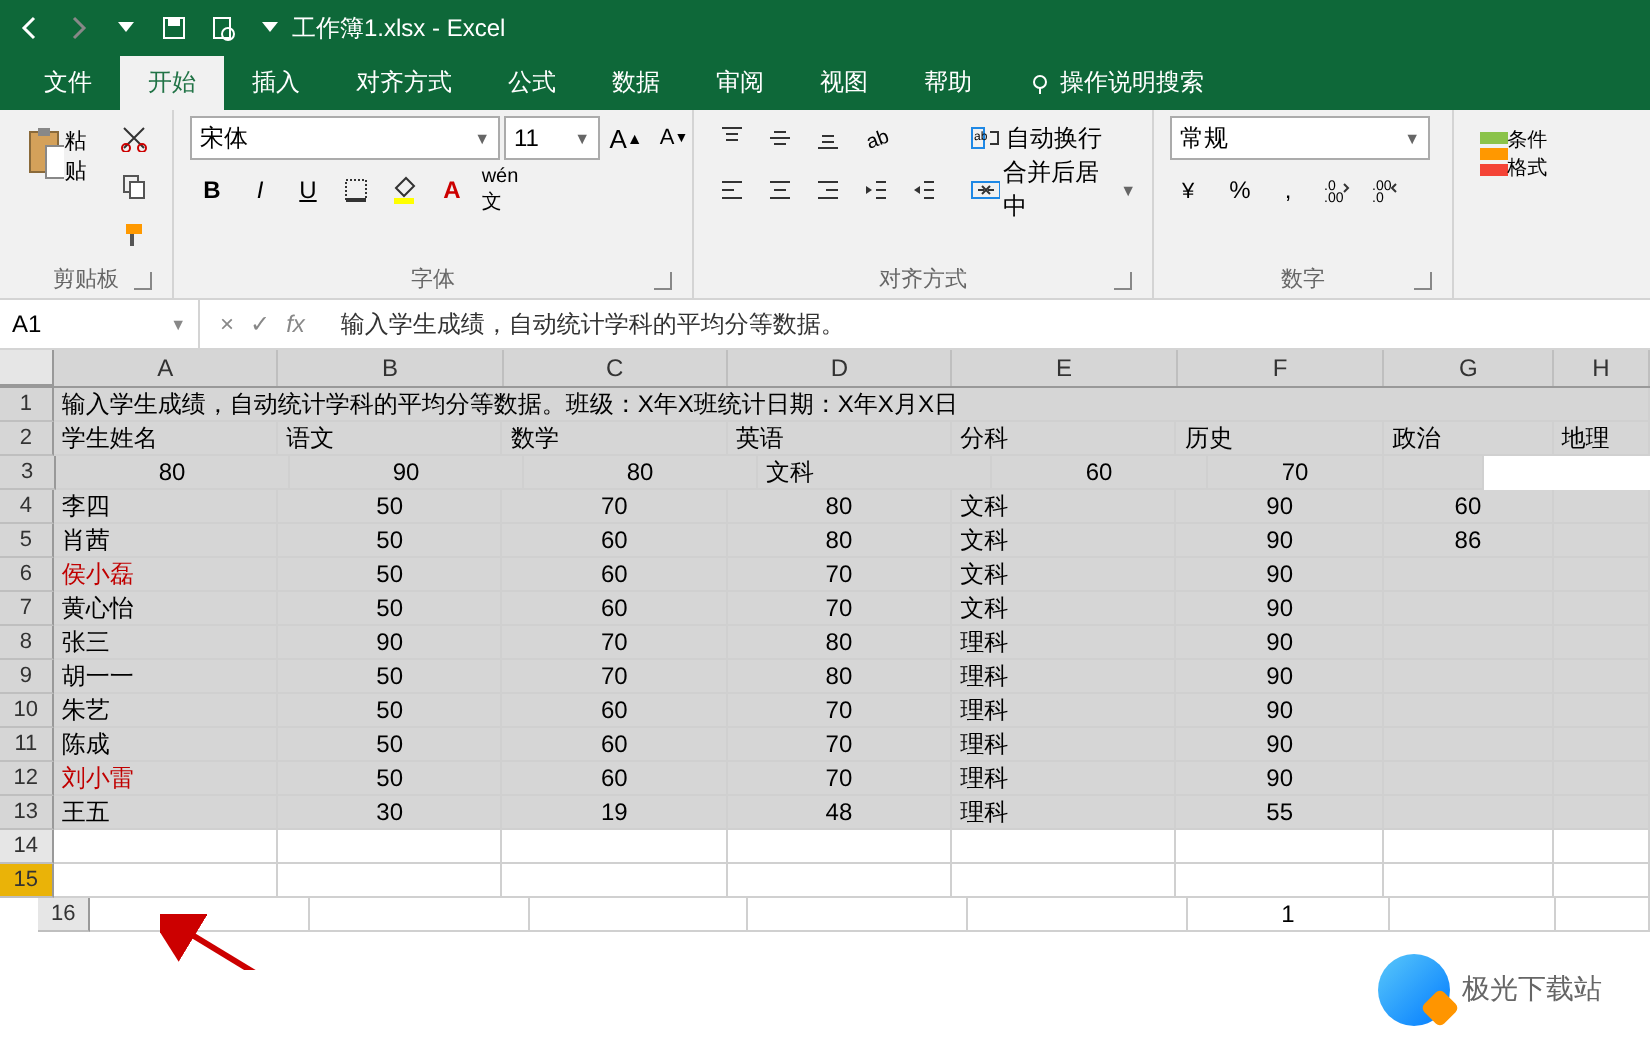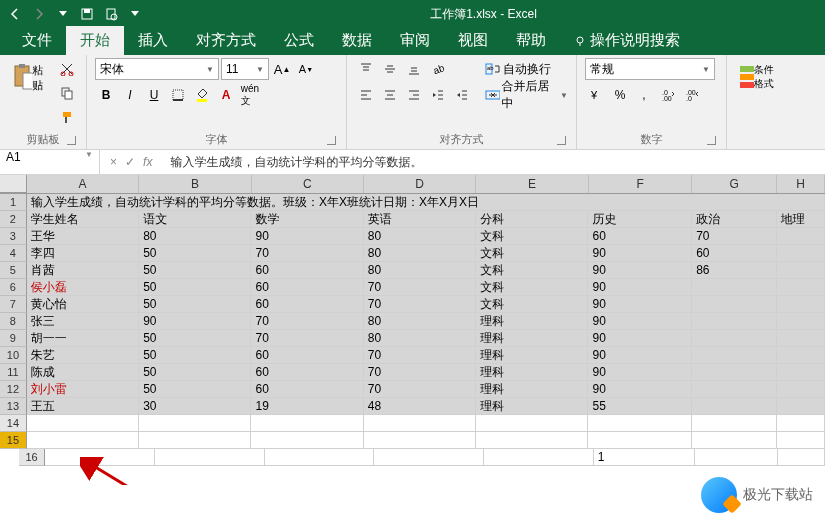--- a/index.html
+++ b/index.html
@@ -1,56 +1,56 @@
 <!DOCTYPE html>
 <html><head>
 <meta charset="utf-8">
 <style>
 *{margin:0;padding:0;box-sizing:border-box;font-family:"Microsoft YaHei",Arial,sans-serif}
 body{width:825px;height:519px;background:#fff;overflow:hidden;position:relative;font-size:12px}
 .titlebar{height:28px;background:#0e6839;display:flex;align-items:center;padding:0 4px;color:#fff}
 .titlebar .qat{display:flex;gap:2px;align-items:center}
 .qat-btn{width:22px;height:22px;display:flex;align-items:center;justify-content:center;cursor:pointer}
-.titlebar .doc-title{flex:1;text-align:center;font-size:12px;color:#fff}
+.titlebar .doc-title{flex:1;font-size:12px;color:#fff}
 .tabs{height:27px;background:#0e6839;display:flex;align-items:flex-end;padding-left:8px}
-.tab{padding:5px 14px;color:#fff;font-size:15px;cursor:pointer}
+.tab{padding:5px 14px;color:#fff;font-size:12px;cursor:pointer}
 .tab.active{background:#f1f1f1;color:#217346}
 .tab.file{background:#0e6839;color:#fff}
 .ribbon{height:95px;background:#f1f1f1;border-bottom:1px solid #d4d4d4;display:flex}
 .rgroup{border-right:1px solid #d4d4d4;padding:3px 8px 0;display:flex;flex-direction:column}
 .rgroup-body{flex:1;display:flex;align-items:flex-start;gap:4px}
 .rgroup-label{text-align:center;font-size:11px;color:#666;padding:2px 0;position:relative}
 .rgroup-label::after{content:"";position:absolute;right:2px;bottom:4px;width:8px;height:8px;border-right:1px solid #888;border-bottom:1px solid #888}
 .vstack{display:flex;flex-direction:column;gap:2px}
 .hstack{display:flex;gap:2px;align-items:center}
 .bigbtn{display:flex;flex-direction:row;align-items:center;width:44px;padding:3px;cursor:pointer}
 .bigbtn .ico{width:28px;height:28px}
 .bigbtn span{font-size:11px;margin-top:2px}
 .smbtn{width:22px;height:22px;border:1px solid transparent;display:flex;align-items:center;justify-content:center;cursor:pointer;font-size:12px}
 .combo{height:22px;border:1px solid #ababab;background:#fff;display:flex;align-items:center;padding:0 4px;font-size:12px}
 .combo .dd{margin-left:auto;font-size:8px;color:#666}
 .namebox-row{height:25px;border-bottom:1px solid #d4d4d4;display:flex;align-items:center;background:#fff}
-.namebox{width:100px;border-right:1px solid #d4d4d4;padding:0 6px;height:100%;display:flex;font-size:12px}
+.namebox{width:100px;border-right:1px solid #d4d4d4;padding:0 6px;height:100%;display:flex;align-items:center;font-size:12px}
 .fx-btns{display:flex;gap:8px;padding:0 10px;color:#888}
 .fbar{flex:1;padding:0 8px;color:#333}
 .grid-area{position:relative;height:310px;overflow:hidden;background:#fff}
 .colhdr{display:flex;height:19px;background:#e6e6e6;border-bottom:1px solid #999}
 .corner{width:28px;background:#e6e6e6;border-right:1px solid #999;border-bottom:1px solid #999}
 .ch{border-right:1px solid #bfbfbf;text-align:center;font-size:12px;color:#333;line-height:18px;background:#d6d6d6}
 .rows{display:flex;flex-direction:column}
 .row{display:flex;height:17px}
 .rh{width:28px;background:#d6d6d6;border-right:1px solid #999;border-bottom:1px solid #bfbfbf;text-align:center;font-size:11px;color:#333;line-height:16px}
 .cell{border-right:1px solid #d0d0d0;border-bottom:1px solid #d0d0d0;padding:0 4px;font-size:12px;line-height:16px;overflow:hidden;white-space:nowrap;background:#d6d6d6}
-.cell.r{text-align:left}
+.cell.r{text-align:center}
 .cell.red{color:#c00000}
 .cA{width:117px}.cB{width:117px}.cC{width:117px}.cD{width:117px}.cE{width:117px}.cF{width:108px}.cG{width:88px}.cH{width:50px}
 .ch.cA,.ch.cB,.ch.cC,.ch.cD,.ch.cE,.ch.cF,.ch.cG,.ch.cH{background:#d6d6d6}
 .merged{width:831px;border-right:1px solid #d0d0d0}
 .arrow{position:absolute;left:80px;top:282px;pointer-events:none;z-index:10}
-.watermark{position:absolute;right:12px;bottom:6px;display:flex;align-items:center;gap:6px;z-index:20}
+.watermark{position:absolute;right:24px;bottom:6px;display:flex;align-items:center;gap:6px;z-index:20}
 .watermark .logo{width:36px;height:36px;border-radius:50%;background:linear-gradient(135deg,#5ac8fa,#007aff);position:relative}
 .watermark .logo::after{content:"";position:absolute;right:-2px;bottom:2px;width:14px;height:14px;background:#ff9500;border-radius:3px;transform:rotate(45deg)}
 .watermark .txt{font-size:14px;color:#666;font-family:"Microsoft YaHei"}
 svg{display:block}
 </style>
 </head>
 <body>
 
 <div class="titlebar">
   <div class="qat">
@@ -141,21 +141,21 @@
             </svg>
           </div>
       </div>
     </div>
     <div class="rgroup-label">剪贴板</div>
   </div>
 
   <div class="rgroup" style="width:260px">
     <div class="rgroup-body vstack" style="gap:4px">
       <div class="hstack">
-        <div class="combo" style="width:124px">
+        <div class="combo" style="width:155px">
             <span>宋体</span>
             <span class="dd">▼</span>
           </div>
         <div class="combo" style="width:48px">
             <span>11</span>
             <span class="dd">▼</span>
           </div>
         <div class="smbtn" style="font-size:13px">A<sup style="font-size:8px">▲</sup></div>
         <div class="smbtn" style="font-size:11px">A<sup style="font-size:7px">▼</sup></div>
       </div>
@@ -363,21 +363,20 @@
         <div class="cell cB">语文</div>
         <div class="cell cC">数学</div>
         <div class="cell cD">英语</div>
         <div class="cell cE">分科</div>
         <div class="cell cF">历史</div>
         <div class="cell cG">政治</div>
         <div class="cell cH">地理</div>
       </div>
       <div class="row">
         <div class="rh">3</div>
-        <div class="cell cA">王华</div>
         <div class="cell cB r">80</div>
         <div class="cell cC r">90</div>
         <div class="cell cD r">80</div>
         <div class="cell cE">文科</div>
         <div class="cell cF r">60</div>
         <div class="cell cG r">70</div>
         <div class="cell cH"></div>
       </div>
       <div class="row">
         <div class="rh">4</div>

